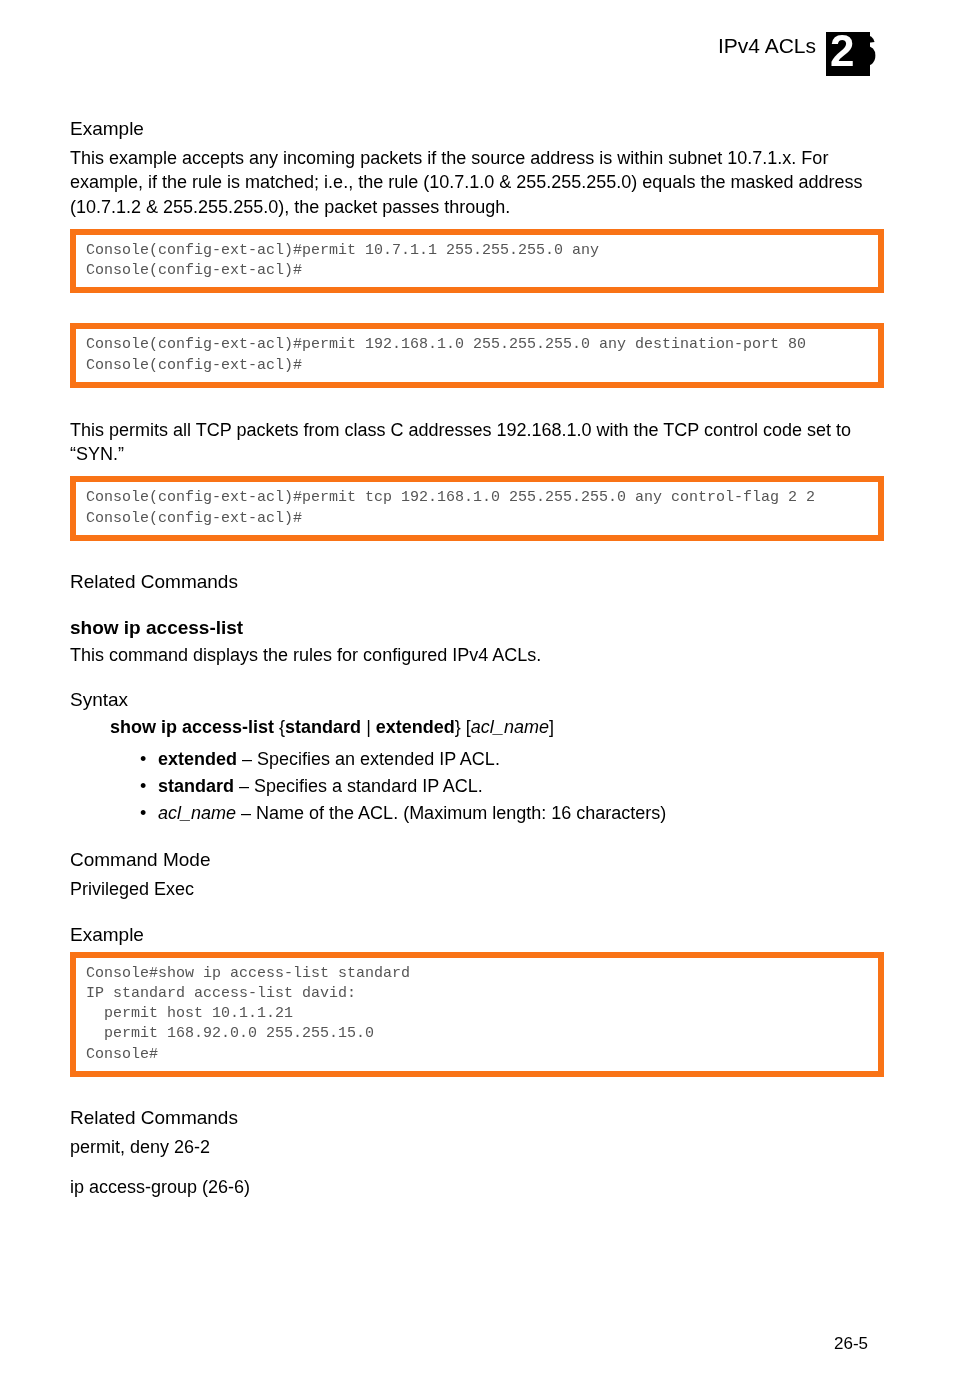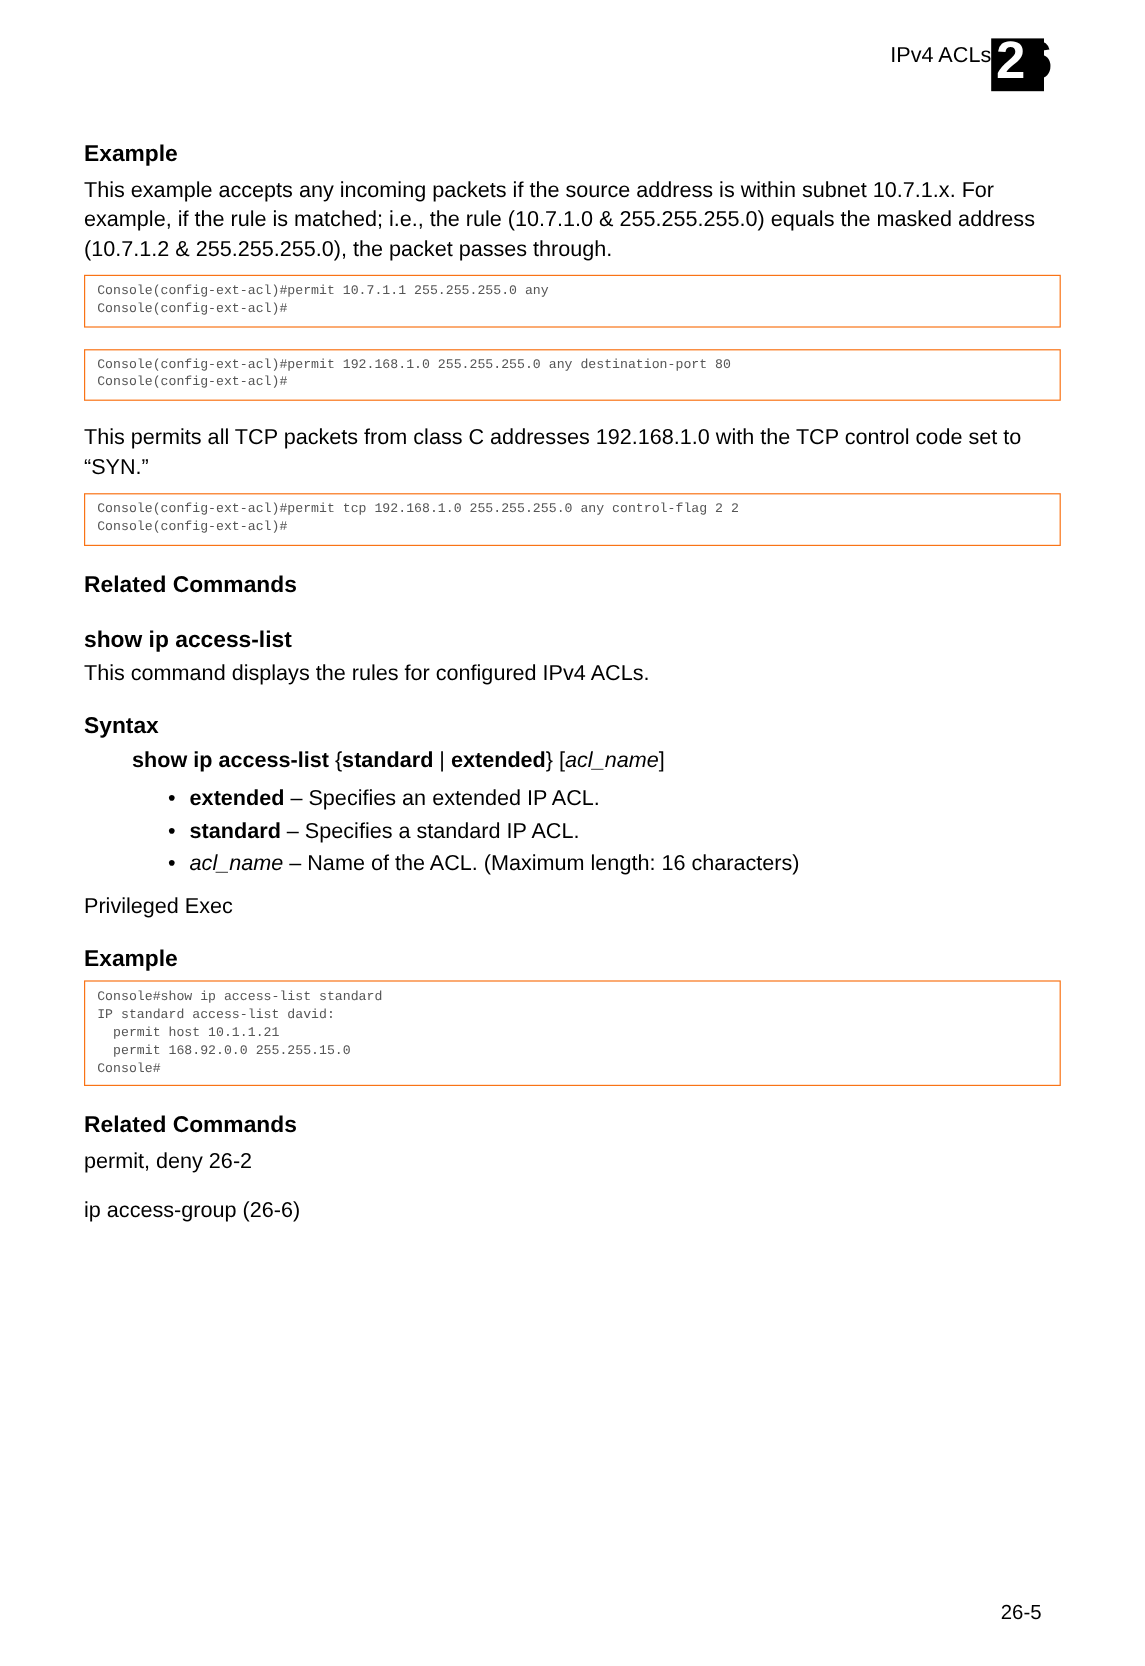--- a/index.html
+++ b/index.html
@@ -17,22 +17,23 @@
   min-height: 1388px;
 }
 .header-right {
   position: absolute;
   top: 32px;
   right: 70px;
   display: flex;
   align-items: center;
 }
 .header-label {
-  font-size: 18px;
+  font-size: 21px;
   color: #000;
+  margin-right: 10px;
 }
 .chapter-box {
   position: relative;
   width: 58px;
   height: 28px;
 }
 .chapter-black {
   position: absolute;
   left: 0;
   top: 0;
@@ -51,41 +52,41 @@
   font-family: Arial Black, Arial, sans-serif;
 }
 .chapter-num .six {
   color: #000;
 }
 .content {
   margin-top: 70px;
 }
 h2.sec {
   font-size: 19px;
-  font-weight: bold;
+  font-weight: normal;
   margin: 22px 0 6px 0;
 }
 h3.sub {
   font-size: 19px;
   font-weight: bold;
   margin: 24px 0 4px 0;
 }
 p.body {
   font-size: 18px;
   line-height: 1.35;
   margin: 0 0 10px 0;
 }
 .codebox {
-  border: 1px solid #f97316;
+  border: 6px solid #f97316;
   padding: 6px 10px;
   font-family: "Courier New", monospace;
-  font-size: 11px;
+  font-size: 15px;
   color: #555;
   white-space: pre-wrap;
-  margin: 6px 0 18px 0;
+  margin: 6px 0 30px 0;
   line-height: 1.35;
 }
 .indent {
   margin-left: 40px;
 }
 ul.bullets {
   list-style: none;
   padding: 0;
   margin: 4px 0 10px 70px;
 }
@@ -149,20 +150,21 @@
     <h2 class="sec">Syntax</h2>
     <p class="syntax-line">
       <b>show ip access-list</b><span> {</span><b>standard</b><span> | </span><b>extended</b><span>} [</span><i>acl_name</i><span>]</span>
     </p>
     <ul class="bullets">
       <li><b>extended</b><span> – Specifies an extended IP ACL.</span></li>
       <li><b>standard</b><span> – Specifies a standard IP ACL.</span></li>
       <li><i>acl_name</i><span> – Name of the ACL. (Maximum length: 16 characters)</span></li>
     </ul>
 
+    <h2 class="sec">Command Mode</h2>
     <p class="body indent">Privileged Exec</p>
 
     <h2 class="sec">Example</h2>
     <div class="codebox">Console#show ip access-list standard
 IP standard access-list david:
   permit host 10.1.1.21
   permit 168.92.0.0 255.255.15.0
 Console#</div>
 
     <h2 class="sec">Related Commands</h2>

